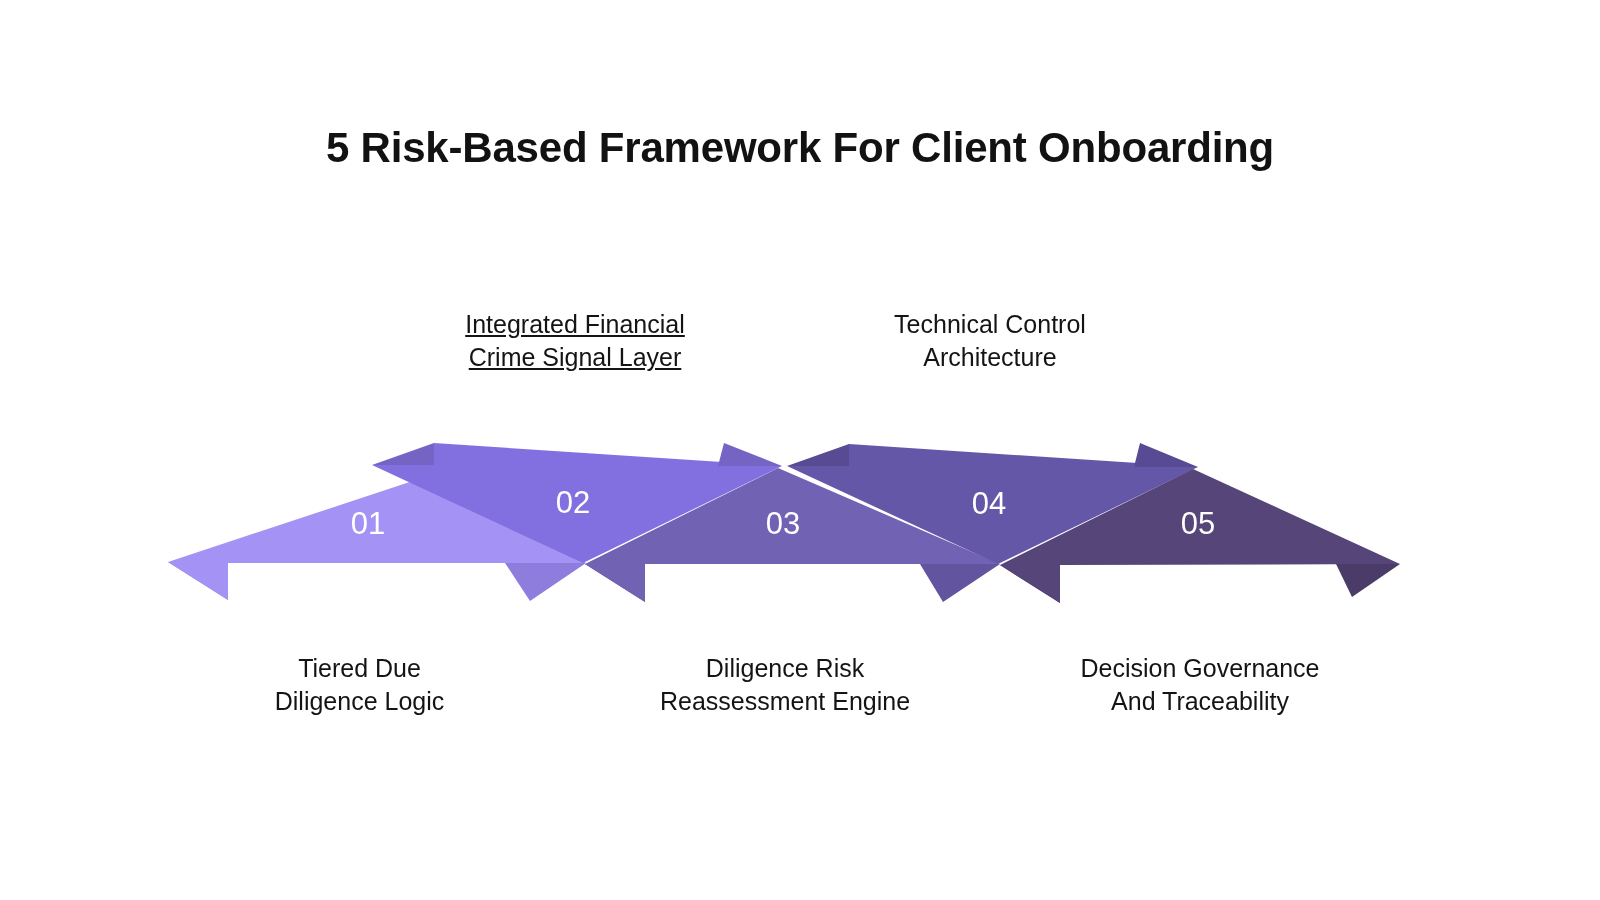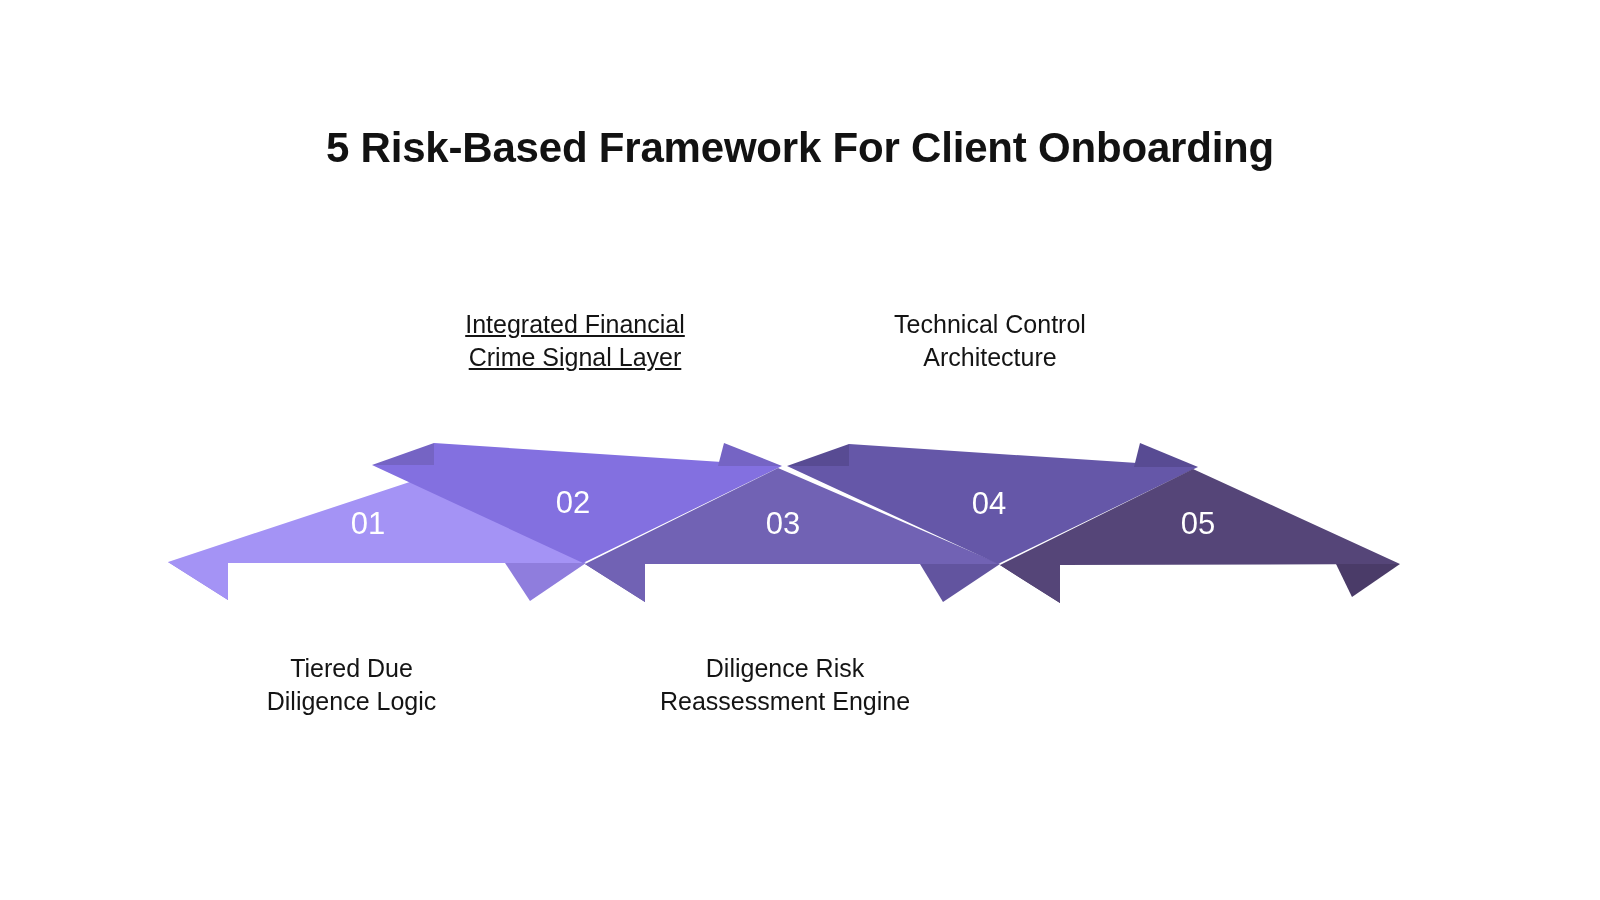--- a/index.html
+++ b/index.html
@@ -106,20 +106,22 @@
     </g>
 
   </svg>
 
   <div class="caption" style="left:380px; top:276px; width:390px;text-decoration:underline;">Integrated Financial
 Crime Signal Layer</div>
 
   <div class="caption" style="left:800px; top:276px; width:380px;text-align:center;">Technical Control
 Architecture</div>
 
-  <div class="caption" style="left:174px; top:620px; width:355px;">Tiered Due
+  <div class="caption" style="left:182px; top:620px; width:355px;">Tiered Due
 Diligence Logic</div>
 
   <div class="caption" style="left:600px; top:620px; width:370px;">Diligence Risk
 Reassessment Engine</div>
 
+  <div class="caption" style="left:1010px; top:620px; width:380px;">Decision Governance
+And Traceability</div>
 
 </div>
 
 </body></html>

